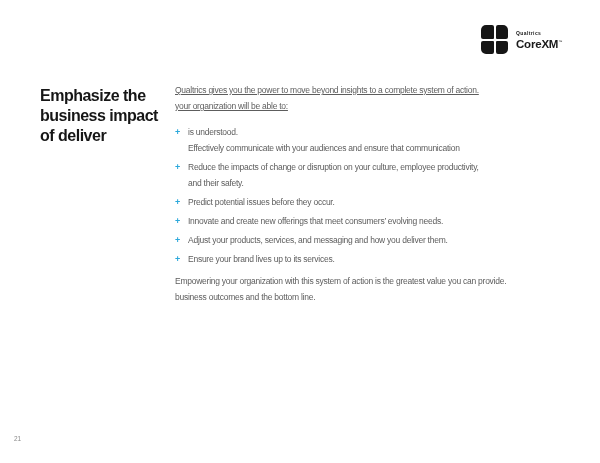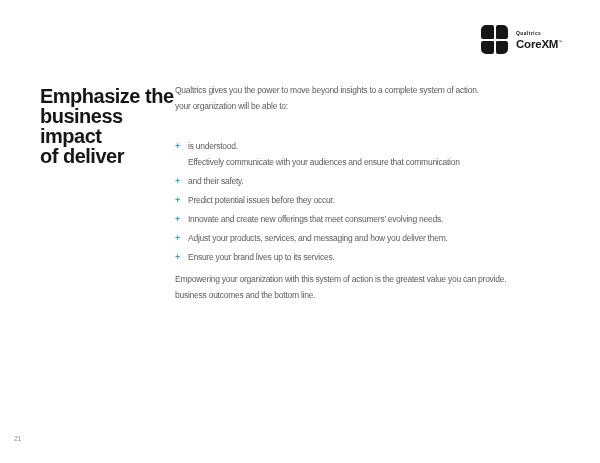--- a/index.html
+++ b/index.html
@@ -55,40 +55,40 @@
     vertical-align: super;
     font-weight: normal;
   }
 
   
   .heading {
     position: absolute;
     left: 40px;
     top: 86px;
     width: 135px;
-    font-size: 20px;
+    font-size: 16px;
     line-height: 20px;
     font-weight: bold;
     color: #161616;
     letter-spacing: -0.5px;
   }
 
   
   .content {
     position: absolute;
     left: 175px;
     top: 82px;
     width: 380px;
     font-size: 8.5px;
     line-height: 16px;
     color: #5d5d5d;
     letter-spacing: -0.25px;
   }
   .paragraph { white-space: nowrap; }
-  .intro { margin-bottom: 24px; }
+  .intro { margin-bottom: 10px; text-decoration: underline; }
   .closing { margin-top: 6px; }
 
   .bullet {
     display: flex;
     margin-bottom: 3px;
   }
   .bullet-marker {
     flex: none;
     width: 13px;
     color: #2ba8db;
@@ -141,20 +141,21 @@
       <div class="bullet">
         <span class="bullet-marker">+</span>
         <div class="bullet-text">
             <div>is understood.</div>
             <div>Effectively communicate with your audiences and ensure that communication</div>
           </div>
       </div>
       <div class="bullet">
         <span class="bullet-marker">+</span>
         <div class="bullet-text">
+            <div>Reduce the impacts of change or disruption on your culture, employee productivity,</div>
             <div>and their safety.</div>
           </div>
       </div>
       <div class="bullet">
         <span class="bullet-marker">+</span>
         <div class="bullet-text">
             <div>Predict potential issues before they occur.</div>
           </div>
       </div>
       <div class="bullet">

